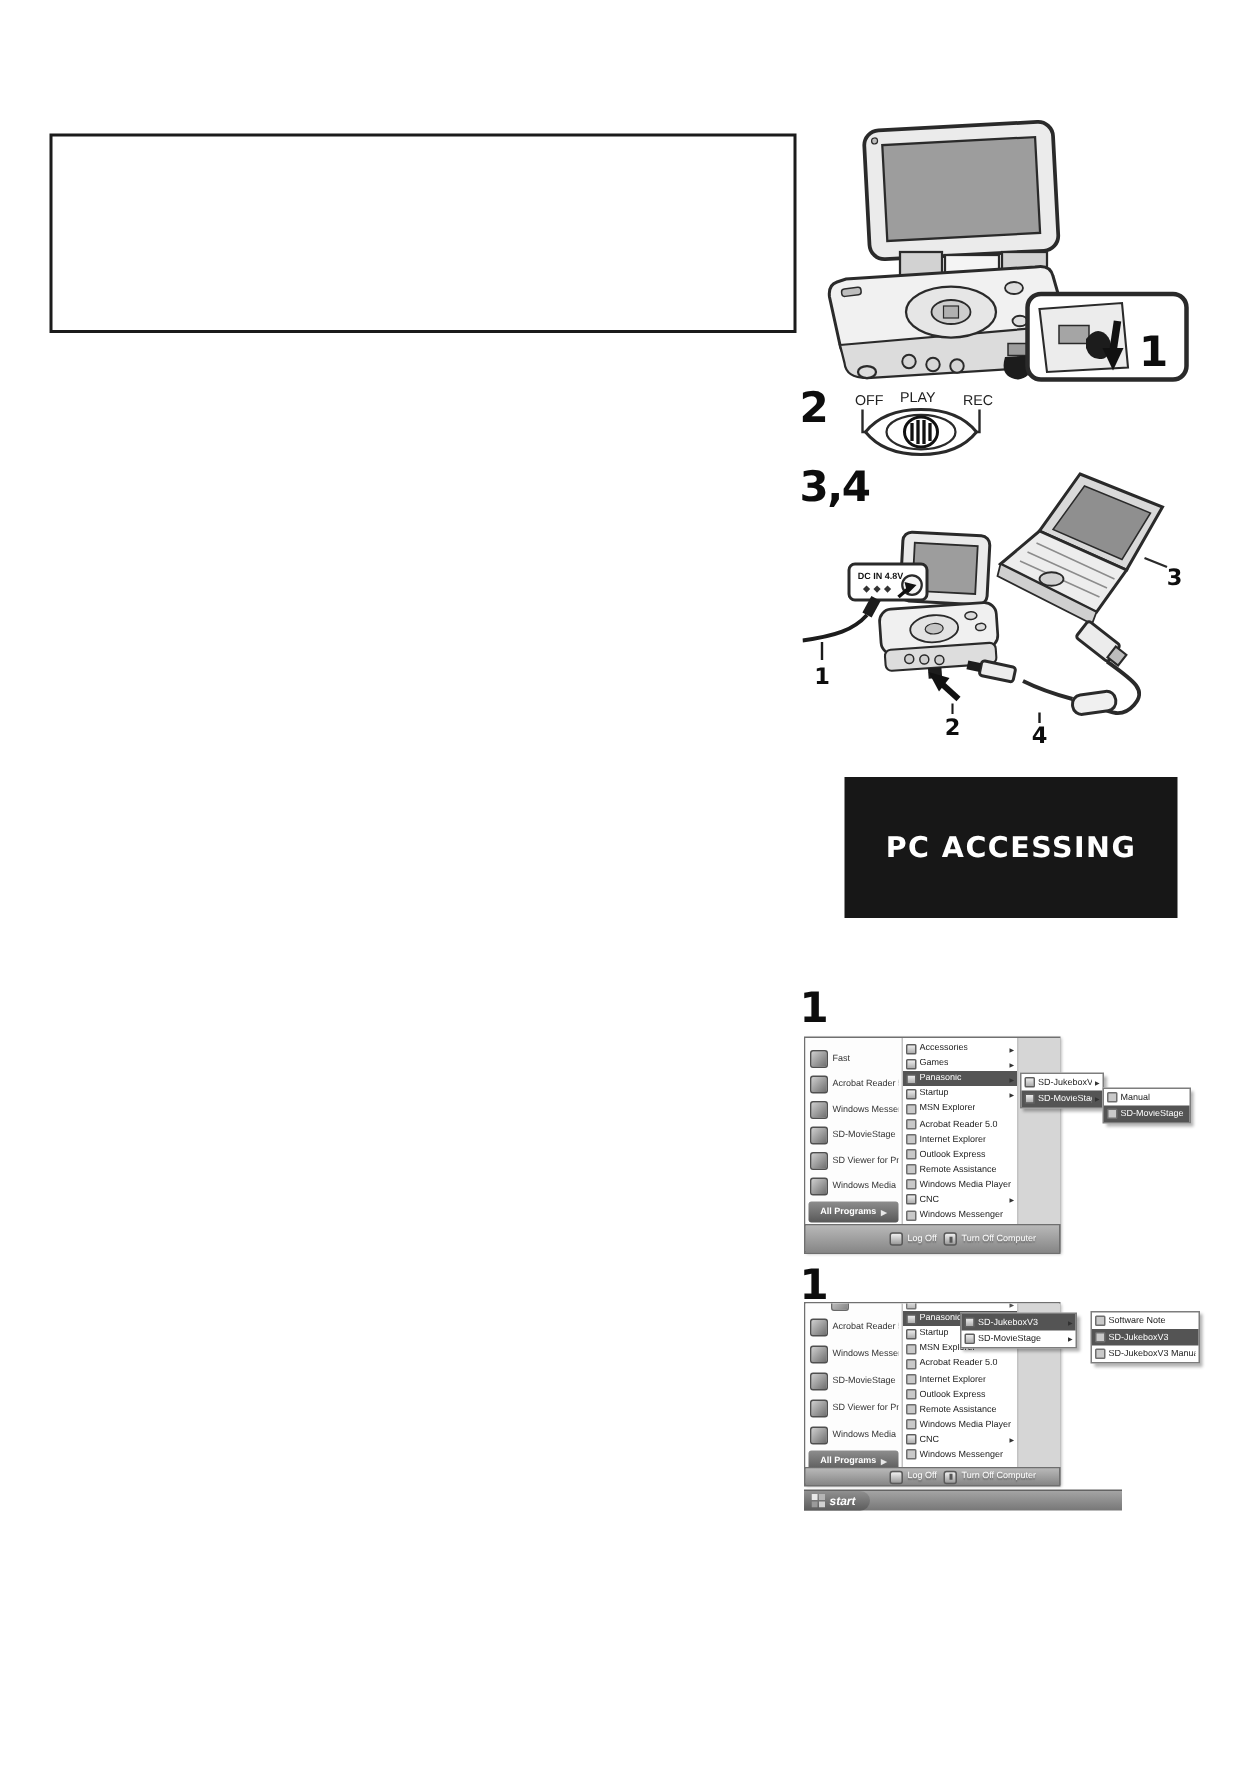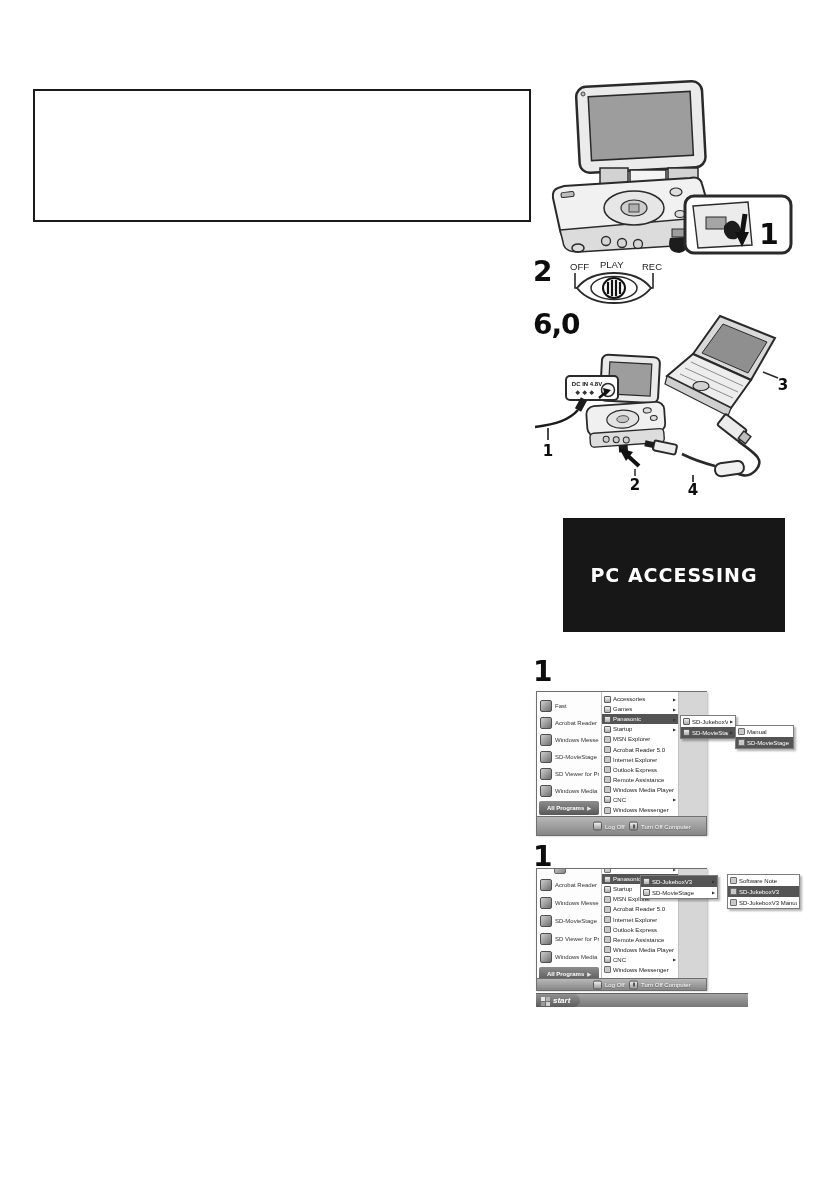--- a/index.html
+++ b/index.html
@@ -10,21 +10,21 @@
 
   
   .notice{position:absolute;left:33px;top:89px;width:498px;height:133px;
           border:2px solid #1b1b1b;background:#fff}
 
   
   .stepnum{position:absolute;font-family:"DejaVu Sans",sans-serif;font-weight:bold;
            font-size:28px;color:#0d0d0d;letter-spacing:-1px;line-height:1}
 
   
-  .lcd{position:absolute;left:563px;top:518px;width:222px;height:114px;background:#171717;
+  .lcd{position:absolute;left:563px;top:518px;width:222px;height:94px;background:#171717;
        display:flex;align-items:center;justify-content:center}
   .lcd .msg{color:#fff;font-family:"DejaVu Sans",sans-serif;font-weight:bold;
             font-size:19px;letter-spacing:1px}
 
   
   .shot{position:absolute}
   .mbody{position:absolute;background:#fff;border:1px solid #707070;box-shadow:1px 1px 2px rgba(0,0,0,.3)}
   .pleft{position:absolute;background:#fdfdfd;overflow:hidden}
   .pprog{position:absolute;border-left:1px solid #c2c2c2;background:#fff;overflow:hidden}
   .pstrip{position:absolute;background:#d6d6d6;border-left:1px solid #c2c2c2}
@@ -114,21 +114,21 @@
     <ellipse cx="51" cy="31" rx="23" ry="11.5" fill="none" stroke="#2a2a2a" stroke-width="1.5"></ellipse>
     <g>
       <ellipse cx="51" cy="31" rx="11" ry="10" fill="#fff" stroke="#111" stroke-width="2"></ellipse>
       <line x1="45" y1="25" x2="45" y2="37" stroke="#111" stroke-width="2.2"></line>
       <line x1="49" y1="23" x2="49" y2="39" stroke="#111" stroke-width="2.2"></line>
       <line x1="53" y1="23" x2="53" y2="39" stroke="#111" stroke-width="2.2"></line>
       <line x1="57" y1="25" x2="57" y2="37" stroke="#111" stroke-width="2.2"></line>
     </g>
   </svg>
 
-  <div class="stepnum" style="left:533px;top:311px">6,0</div>
+  <div class="stepnum" style="left:533px;top:311px">3,4</div>
   <svg class="abs" style="left:535px;top:312px" width="265" height="184" viewBox="0 0 265 184">
 
     <g>
       <polygon points="185,4 240,26 216,68 158,42" fill="#d9d9d9" stroke="#2a2a2a" stroke-width="2"></polygon>
       <polygon points="188,12 232,30 213,61 167,41" fill="#8f8f8f" stroke="#2a2a2a" stroke-width="1"></polygon>
       <polygon points="158,42 216,68 196,96 132,64" fill="#ededed" stroke="#2a2a2a" stroke-width="2"></polygon>
       <line x1="156" y1="50" x2="208" y2="74" stroke="#8c8c8c" stroke-width="1"></line>
       <line x1="150" y1="56" x2="203" y2="80" stroke="#8c8c8c" stroke-width="1"></line>
       <line x1="145" y1="62" x2="198" y2="86" stroke="#8c8c8c" stroke-width="1"></line>
       <ellipse cx="166" cy="74" rx="8" ry="4.5" fill="#d2d2d2" stroke="#2a2a2a" stroke-width="1.2"></ellipse>

